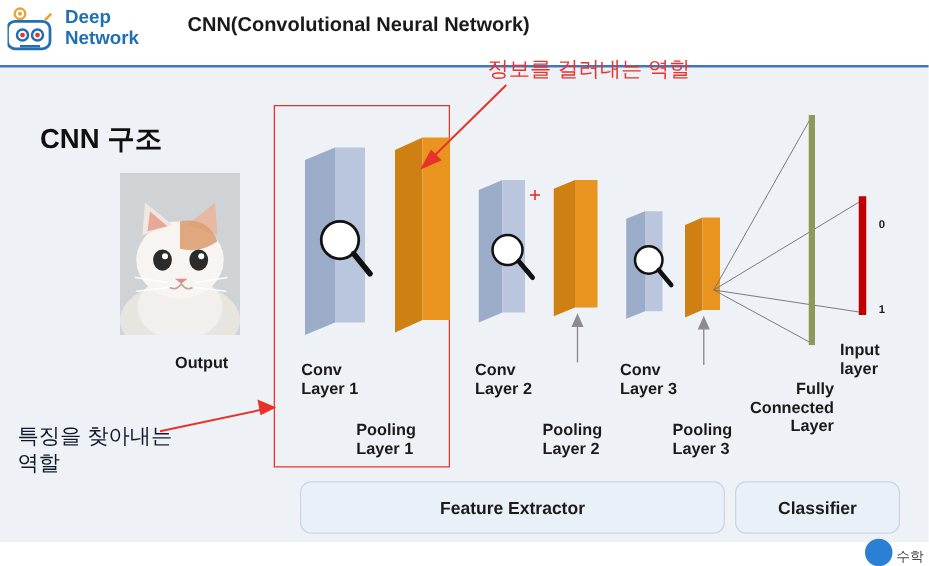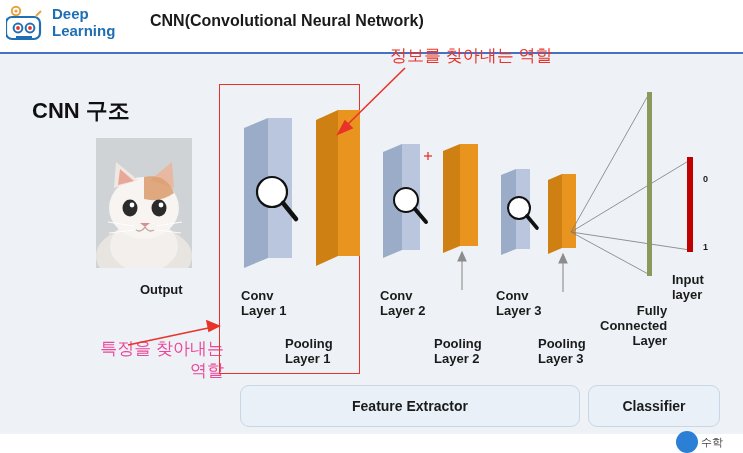--- a/index.html
+++ b/index.html
@@ -19,40 +19,40 @@
   .hdr-title{position:absolute;left:150px;top:12px;font-size:16px;font-weight:bold;color:#1a1a1a;letter-spacing:0px;}
 
   
   .body-bg{position:absolute;left:0;top:54px;width:743px;height:380px;background:#eef2f7;}
   .bottom-strip{position:absolute;left:0;top:434px;width:743px;height:19px;background:#ffffff;}
 
   .cnn-title{position:absolute;left:32px;top:96px;font-size:22px;font-weight:bold;color:#101010;}
 
   
   .ann-top{position:absolute;left:390px;top:44px;font-size:17px;color:#e8332a;font-weight:500;}
-  .ann-left{position:absolute;left:14px;top:338px;font-size:17px;color:#ec4899;font-weight:500;line-height:22px;width:210px;text-align:right;}
+  .ann-left{position:absolute;left:14px;top:338px;font-size:17px;color:#0f172a;font-weight:500;line-height:22px;width:210px;}
 
   
   .red-box{position:absolute;left:219px;top:84px;width:141px;height:290px;border:1.6px solid #e8332a;box-sizing:border-box;}
 
   
   .cat{position:absolute;left:96px;top:138px;width:96px;height:130px;overflow:hidden;border:0;}
 
   
   .lbl{position:absolute;font-size:13px;font-weight:bold;color:#1a1a1a;line-height:15px;}
 
   
   .box{position:absolute;background:#eaf0f8;border:1px solid #c9d6e6;border-radius:9px;
        display:flex;align-items:center;justify-content:center;
        font-size:14px;font-weight:bold;color:#1b1b1b;}
   .box-fe{left:240px;top:385px;width:338px;height:40px;}
   .box-cl{left:588px;top:385px;width:130px;height:40px;}
 
   
-  .badge{position:absolute;right:20px;bottom:0px;display:flex;align-items:center;gap:3px;}
+  .badge{position:absolute;right:4px;bottom:0px;display:flex;align-items:flex-end;gap:3px;}
   .badge-circle{width:22px;height:22px;border-radius:50%;background:#2b7fd4;}
   .badge-txt{font-size:11px;color:#444;}
 
   svg.art{position:absolute;left:0;top:0;width:743px;height:453px;overflow:visible;}
 </style>
 </head>
 <body>
 
 <div id="stage">
 
@@ -67,27 +67,27 @@
       <circle cx="12" cy="24" r="1.9" fill="#e8332a"></circle>
       <circle cx="24" cy="24" r="4.4" fill="none" stroke="#1f6fb2" stroke-width="2"></circle>
       <circle cx="24" cy="24" r="1.9" fill="#e8332a"></circle>
       <path d="M10 33 h16" stroke="#1f6fb2" stroke-width="2" fill="none"></path>
       <path d="M0 20 h-0" stroke="#1f6fb2" stroke-width="2"></path>
       <path d="M30 12 l5 -5" stroke="#e8a33d" stroke-width="2"></path>
     </svg>
   </div>
   <div class="logo-txt">
     <div>Deep</div>
-    <div>Learning</div>
+    <div>Network</div>
   </div>
   <div class="hdr-title">CNN(Convolutional Neural Network)</div>
   <div class="hdr-rule"></div>
 
   <div class="cnn-title">CNN 구조</div>
-  <div class="ann-top">정보를 찾아내는 역할</div>
+  <div class="ann-top">정보를 걸러내는 역할</div>
   <div class="ann-left" style="white-space:pre-line;">특징을 찾아내는
 역할</div>
 
   <div class="red-box"></div>
 
   <div class="cat">
     <svg viewBox="0 0 96 130" width="96" height="130">
       <rect width="96" height="130" fill="#cfd3d6"></rect>
       <ellipse cx="48" cy="118" rx="48" ry="30" fill="#e8e4e0"></ellipse>
 

